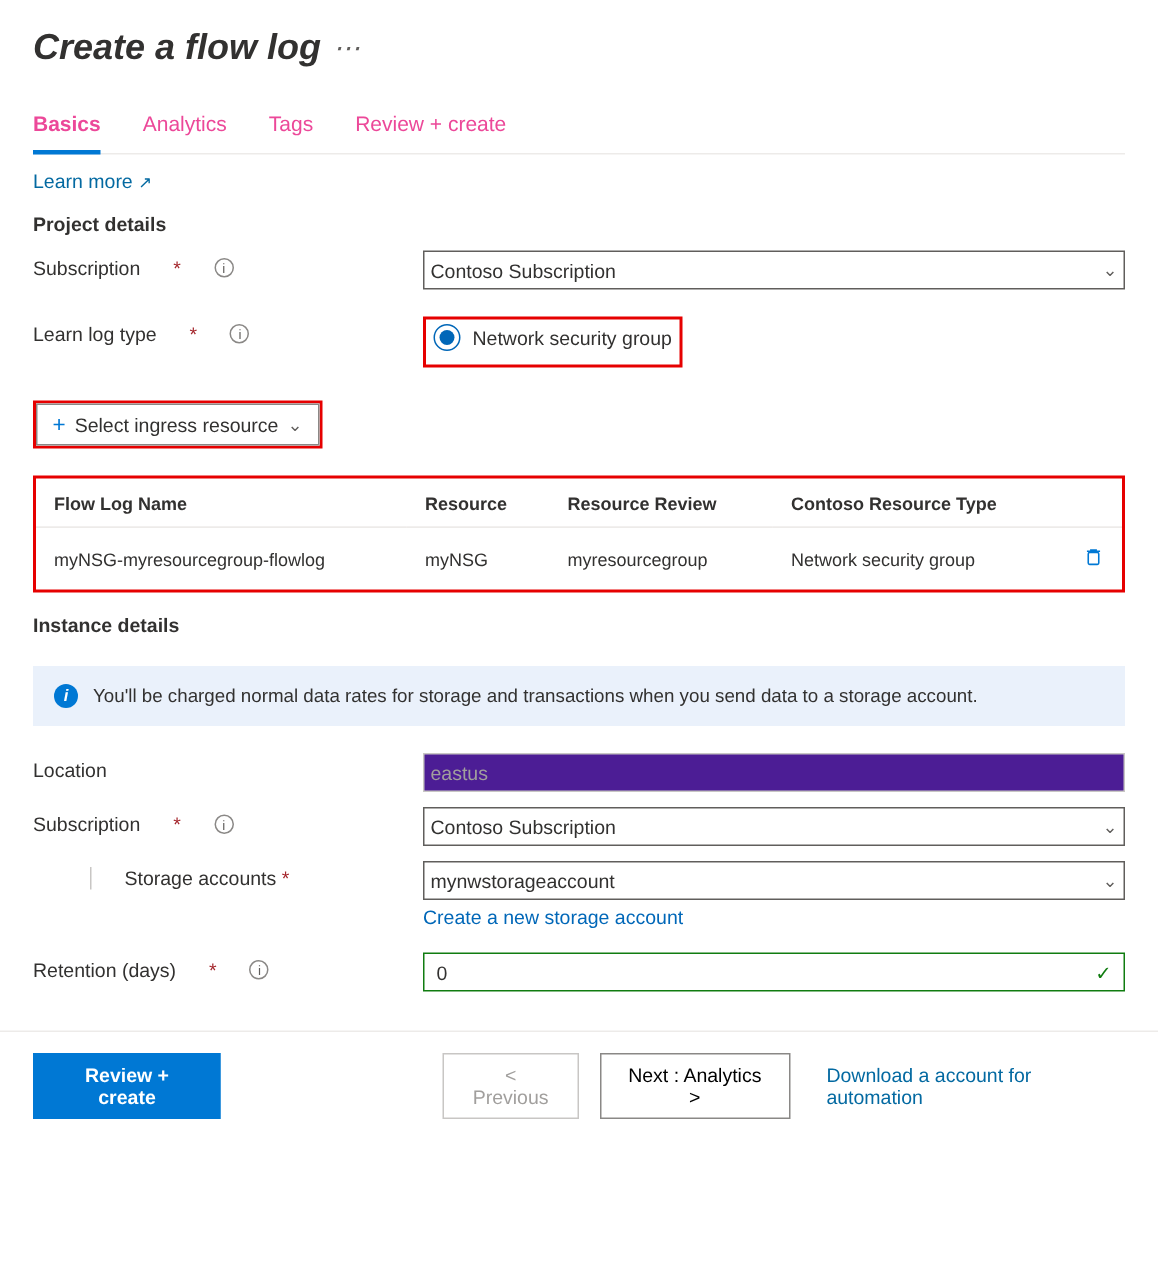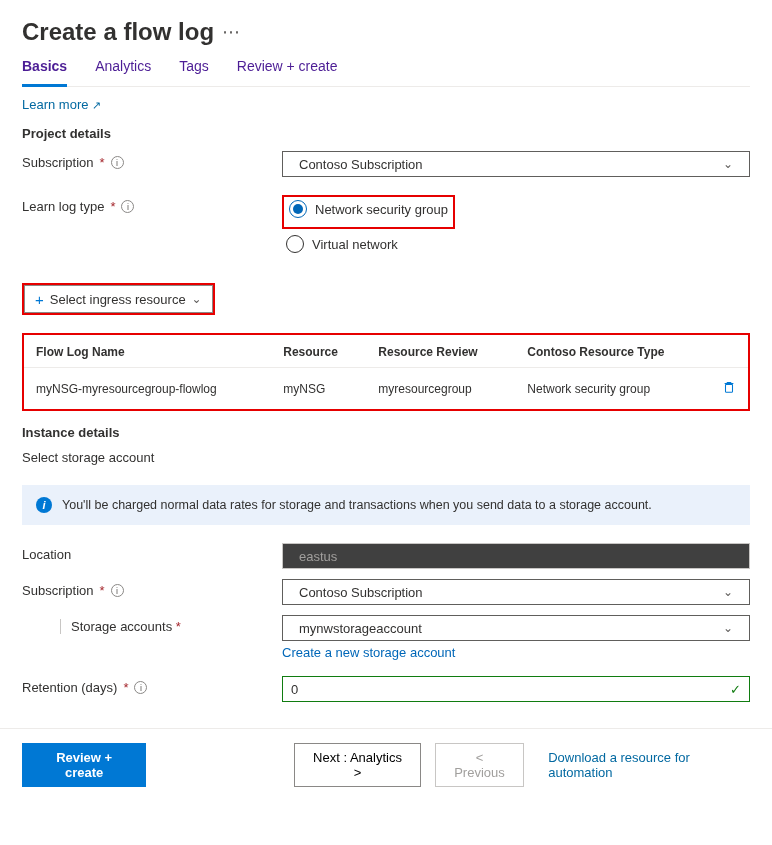--- a/index.html
+++ b/index.html
@@ -6,51 +6,51 @@
   body {
     margin: 0;
     padding: 0;
     font-family: "Segoe UI", -apple-system, sans-serif;
     font-size: 13px;
     color: #323130;
     width: 772px;
     background: #fff;
   }
   .page { padding: 18px 22px 0 22px; }
-  .header { display: flex; align-items: center; gap: 8px; margin-bottom: 12px; }
+  .header { display: flex; align-items: center; gap: 8px; margin-bottom: 28px; font-style: italic; }
   .title { font-size: 24px; font-weight: 600; margin: 0; }
   .more-icon { color: #605e5c; font-size: 18px; letter-spacing: 1px; cursor: pointer; }
 
   .tabs { display: flex; gap: 28px; border-bottom: 1px solid #edebe9; margin-bottom: 10px; }
-  .tab { padding: 0 0 10px 0; font-size: 14px; color: #4c1d95; cursor: pointer; text-align: center; }
+  .tab { padding: 0 0 10px 0; font-size: 14px; color: #ec4899; cursor: pointer; text-align: center; }
   .tab.active { font-weight: 600; border-bottom: 3px solid #0078d4; margin-bottom: -1px; }
 
   .desc { font-size: 13px; color: #323130; margin: 6px 0 2px 0; line-height: 1.4; }
   .link { color: #0369a1; text-decoration: none; cursor: pointer; }
   .ext-icon { font-size: 11px; }
 
   .section-title { font-weight: 600; font-size: 13px; margin: 14px 0 10px 0; }
 
   .row { display: flex; align-items: flex-start; margin: 10px 0; }
   .row-tall { margin: 18px 0; }
-  .label-col { width: 260px; padding-top: 4px; font-size: 13px; display: flex; align-items: center; gap: 6px; }
+  .label-col { width: 260px; padding-top: 4px; font-size: 13px; display: flex; align-items: center; gap: 22px; }
   .req { color: #a4262c; }
   .info-icon {
     display: inline-flex; align-items: center; justify-content: center;
     width: 13px; height: 13px; border: 1px solid #8a8886; border-radius: 50%;
     font-size: 9px; color: #605e5c; cursor: pointer;
   }
   .ctrl-col { flex: 1; }
 
   .select {
     width: 100%; display: flex; justify-content: space-between; align-items: center;
-    border: 1px solid #605e5c; padding: 4px 16px; font-size: 13px; background: #fff;
+    border: 1px solid #605e5c; padding: 4px 4px; font-size: 13px; background: #fff;
     cursor: pointer; height: 26px;
   }
-  .select.disabled { background: #404040; color: #a19f9d; border-color: #c8c6c4; cursor: default; }
+  .select.disabled { background: #4c1d95; color: #a19f9d; border-color: #c8c6c4; cursor: default; }
   .chev { font-size: 12px; color: #605e5c; }
 
   .radio-row { display: flex; align-items: center; gap: 8px; margin-bottom: 6px; padding: 2px 4px; }
   .radio-outer {
     width: 18px; height: 18px; border: 1px solid #323130; border-radius: 50%;
     display: flex; align-items: center; justify-content: center; cursor: pointer;
   }
   .radio-outer.checked { border-color: #0067b8; }
   .radio-inner { width: 10px; height: 10px; border-radius: 50%; background: #0067b8; }
 
@@ -74,21 +74,21 @@
     display: flex; align-items: center; gap: 10px; padding: 12px 14px; margin: 20px 0 18px 0;
   }
   .info-circle {
     width: 16px; height: 16px; border-radius: 50%; background: #0078d4; color: #fff;
     display: flex; align-items: center; justify-content: center; font-size: 11px; font-style: italic; font-weight:bold;
     flex-shrink: 0;
   }
 
   .sublink { color: #0067b8; font-size: 13px; display: inline-block; margin-top: 4px; cursor: pointer; }
 
-  .storage-indent { margin-left: 38px; border-left: 1px solid #c8c6c4; padding-left: 10px; }
+  .storage-indent { margin-left: 38px; border-left: 1px solid #c8c6c4; padding-left: 22px; }
 
   .number-input {
     width: 100%; border: 1px solid #605e5c; display: flex; align-items: center;
     height: 26px; padding: 0 8px; font-size: 13px; justify-content: space-between;
   }
   .number-input.valid { border-color: #107c10; }
   .check { color: #107c10; }
 
   .footer-line { border-top: 1px solid #edebe9; margin-top: 26px; }
   .footer { display: flex; align-items: center; gap: 14px; padding: 14px 22px; }
@@ -142,24 +142,20 @@
       <span class="info-icon">i</span>
     </div>
     <div class="ctrl-col">
       <div class="hl-red" style="padding:1px;">
         <div class="radio-row">
           <span class="radio-outer checked">
               <span class="radio-inner"></span>
             </span>
           <span>Network security group</span>
         </div>
-      </div>
-      <div class="radio-row" style="margin-top:4px;">
-        <span class="radio-outer"></span>
-        <span>Virtual network</span>
       </div>
     </div>
   </div>
 
   <div class="hl-red" style="margin-top:4px;">
     <div class="sel-btn">
       <span class="plus">+</span>
       <span>Select ingress resource</span>
       <span class="chev">⌄</span>
     </div>
@@ -189,21 +185,20 @@
                 <path d="M3 4h10M6 4V3h4v1"></path>
               </svg>
             </span>
           </td>
         </tr>
       </tbody>
     </table>
   </div>
 
   <div class="section-title" style="margin-top:14px;">Instance details</div>
-  <div style="margin-top:6px;">Select storage account</div>
 
   <div class="info-box">
     <span class="info-circle">i</span>
     <span>You'll be charged normal data rates for storage and transactions when you send data to a storage account.</span>
   </div>
 
   <div class="row">
     <div class="label-col">
       <span>Location</span>
     </div>
@@ -258,16 +253,16 @@
       </div>
     </div>
   </div>
 
 </div>
 
 <div class="footer-line"></div>
 <div class="footer">
   <button class="btn primary">Review + create</button>
   <div style="flex:0 0 120px"></div>
+  <button class="btn disabled">&lt; Previous</button>
   <button class="btn">Next : Analytics &gt;</button>
-  <button class="btn disabled">&lt; Previous</button>
-  <a class="link">Download a resource for automation</a>
+  <a class="link">Download a account for automation</a>
 </div>
 
 </body></html>

